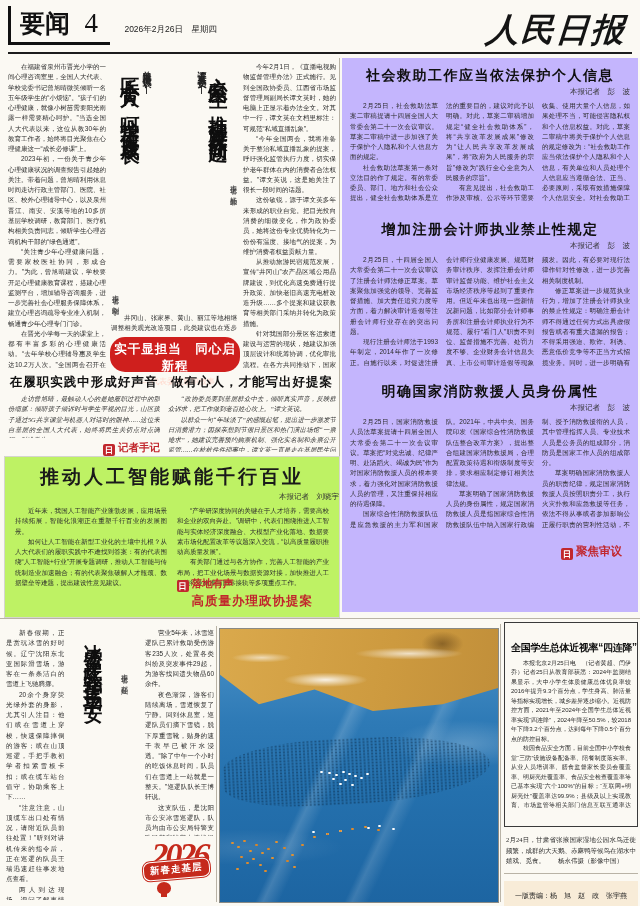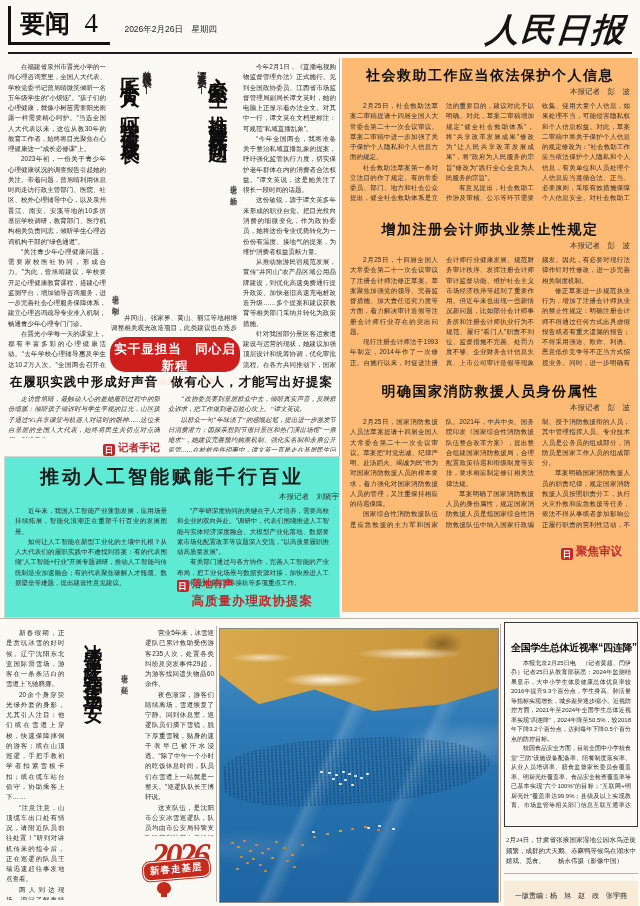--- a/index.html
+++ b/index.html
@@ -33,25 +33,25 @@
   .bl2{font-size:8px;color:#ffd8cc;margin-top:1px;}
   
   .rlabel{color:#c1272d;font-weight:bold;font-size:10.5px;white-space:nowrap;}
   .sq{display:inline-block;width:12px;height:12px;background:#c1272d;color:#fff;font-size:8.5px;line-height:12px;text-align:center;border-radius:2px;margin-right:3px;vertical-align:-2px;}
   .biglabel{position:absolute;right:26px;bottom:7px;text-align:left;}
   .biglabel .l2{font-size:12.5px;margin-top:1px;margin-left:15px;letter-spacing:1px;}
   
   .commentary h3{margin:0 0 3px 0;font-family:"Liberation Serif",serif;font-size:12.5px;text-align:center;letter-spacing:1px;color:#111;}
   .voice .rlabel{text-align:right;margin-top:3px;}
   
-  .graybox{background:#5eead4;border:1px solid #d5d5cd;}
+  .graybox{background:#bef264;border:1px solid #d5d5cd;}
   .graybox h2{margin:7px 0 2px 0;text-align:center;font-family:"Liberation Serif",serif;font-weight:700;font-size:19px;letter-spacing:3px;color:#1a1a1a;}
   .gbody{column-count:2;column-gap:10px;column-fill:auto;margin:4px 10px 0 10px;height:95px;}
   
-  .peach{background:#fdba74;padding:5px 8px;box-sizing:border-box;}
+  .peach{background:#c4b5fd;padding:5px 8px;box-sizing:border-box;}
   .peach h2{margin:4px 0 2px 0;text-align:center;font-size:14px;font-weight:700;letter-spacing:1.5px;color:#101010;}
   .peach .byline{margin:2px 0 4px 0;}
   .p3cols{column-count:3;column-gap:8px;column-fill:auto;overflow:hidden;}
   .focus{ text-align:right;padding-right:8px;margin-top:5px;font-size:11.5px;}
   
   .vline{position:absolute;width:1px;background:#b9b3a6;}
   .hline{position:absolute;height:1px;background:#b9b3a6;}
   
   .ski{display:flex;gap:16px;}
   .ski .vtitle{font-size:19px;letter-spacing:6px;}

